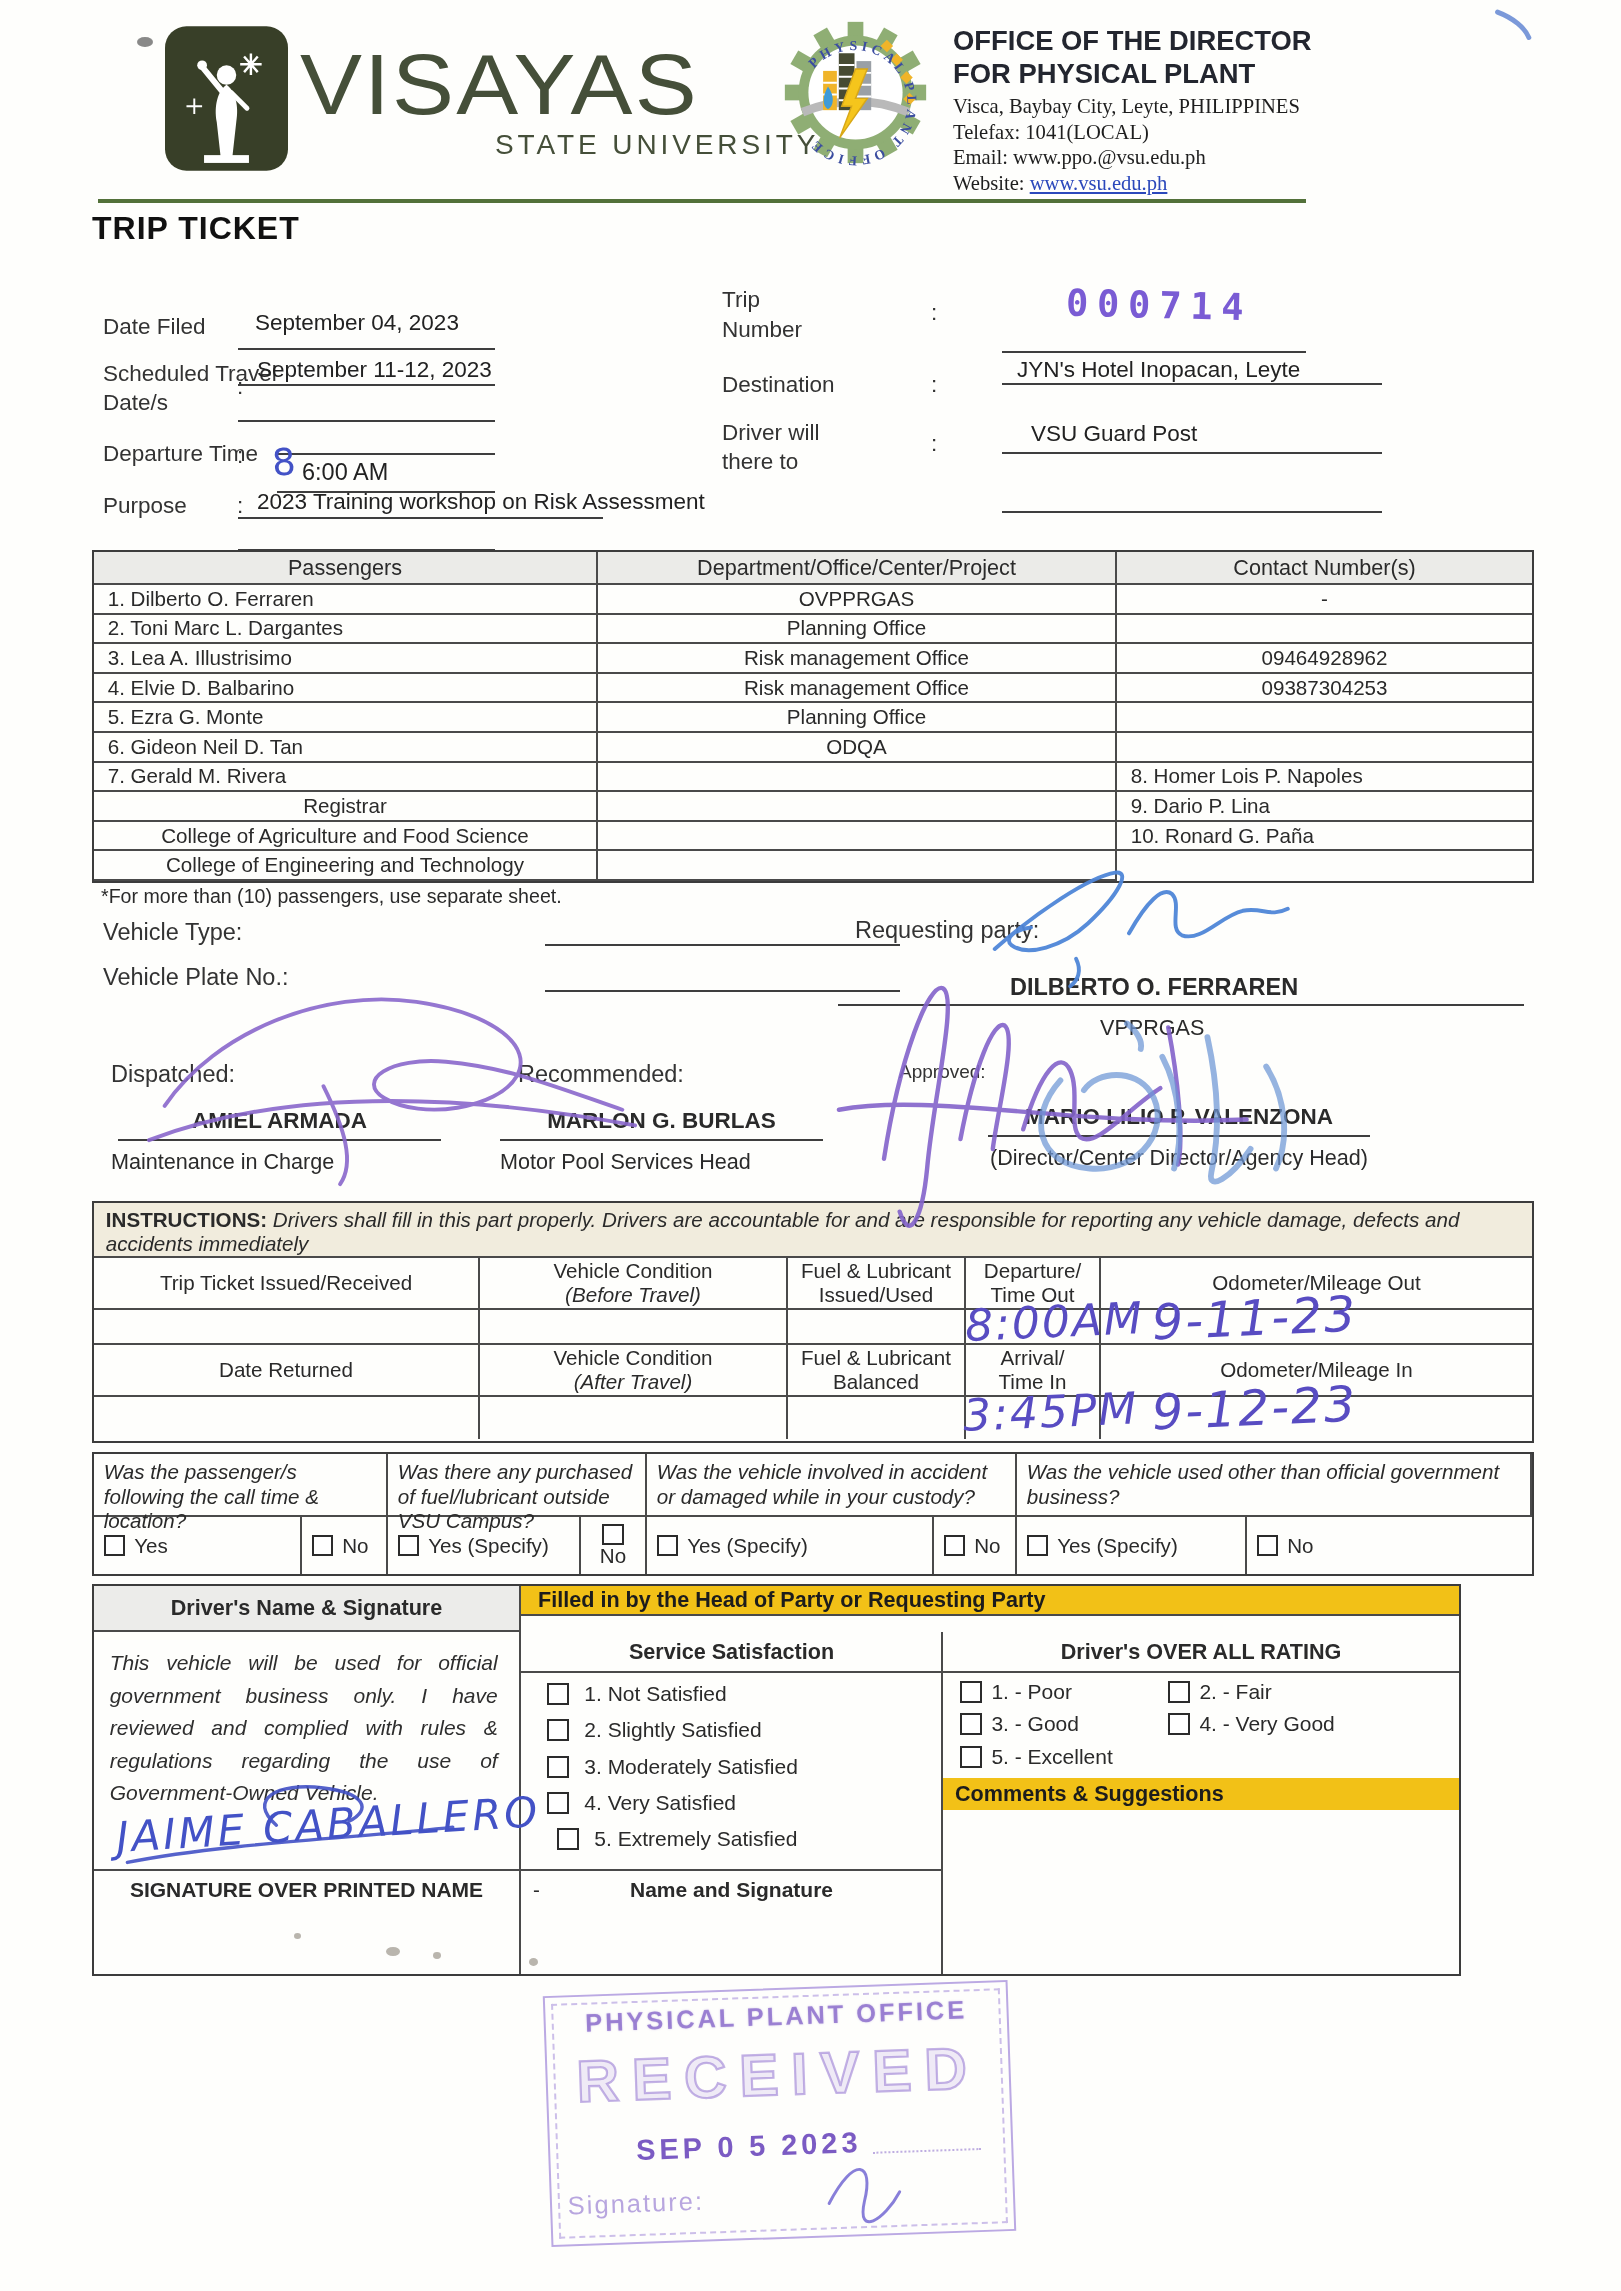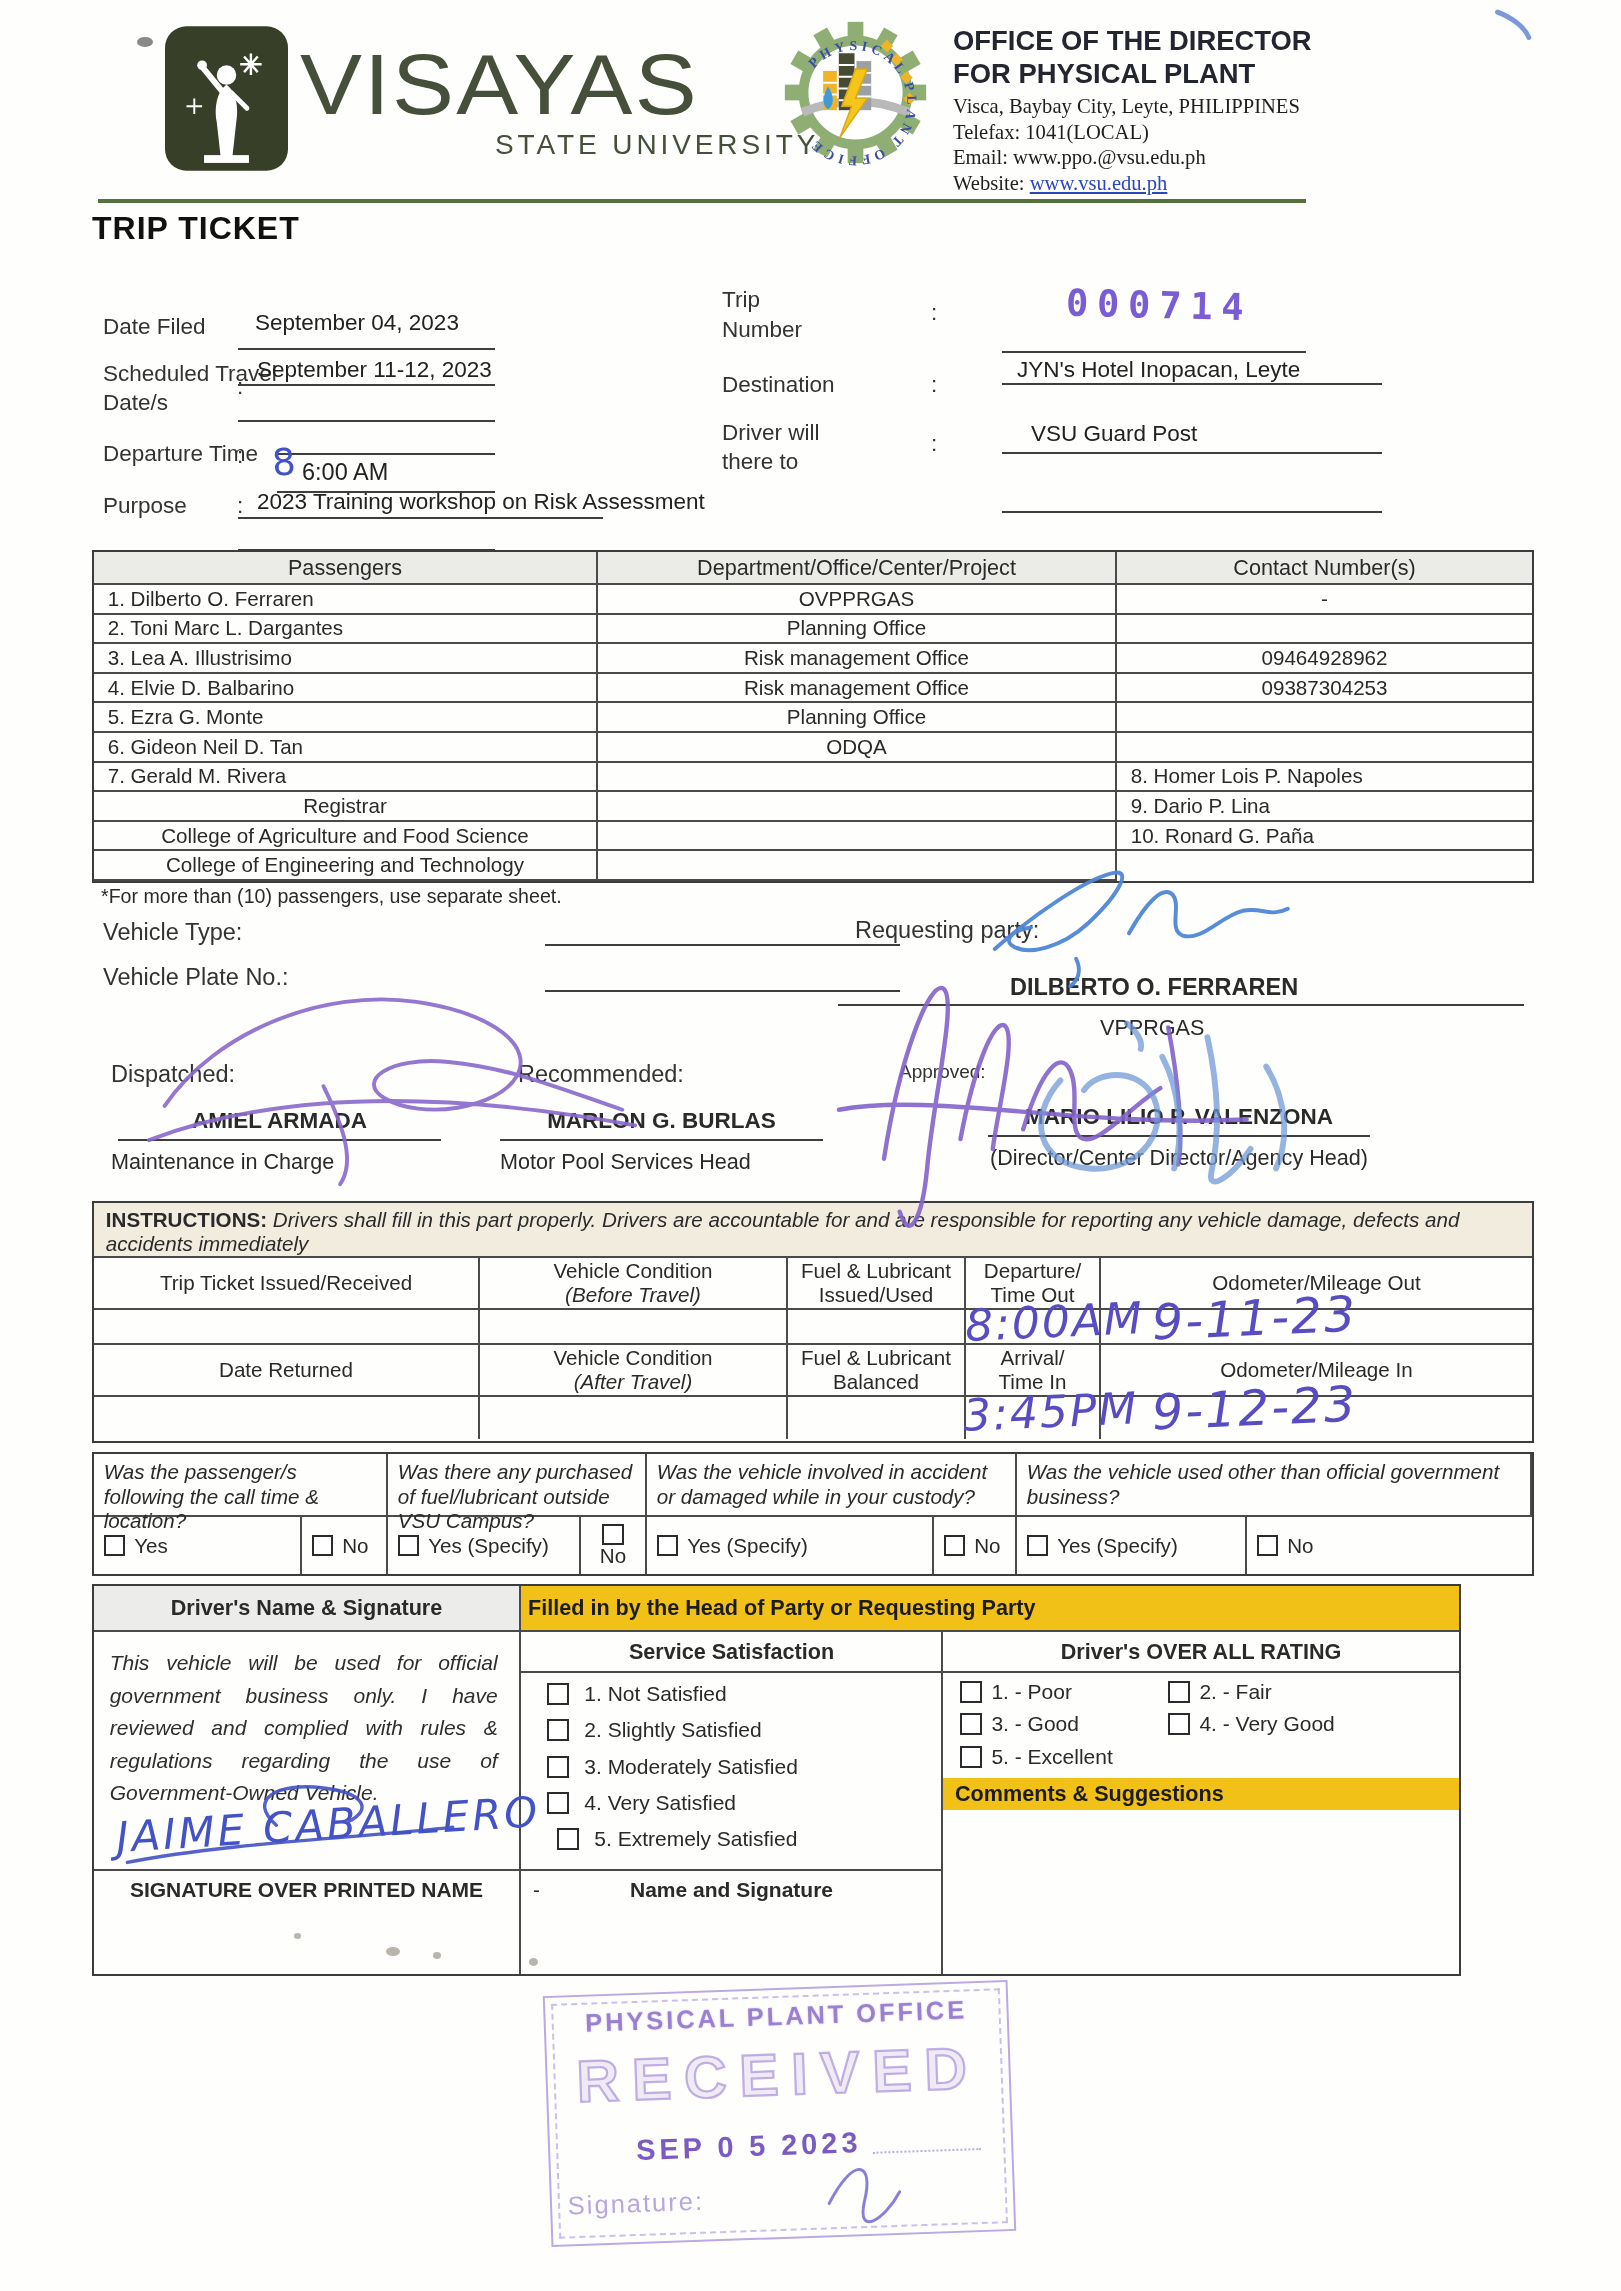--- a/index.html
+++ b/index.html
@@ -32,22 +32,22 @@
           display:grid;grid-template-columns:208px 86px 193px 66px 287px 83px 230px 1fr;grid-template-rows:63px 1fr;font-size:20.6px;}
   .qtable .q{grid-column:span 2;border-right:2px solid #4a4a4a;border-bottom:2px solid #4a4a4a;
              font-style:italic;padding:5.9px 9.8px;box-sizing:border-box;line-height:1.2;}
   .qtable .a{border-right:2px solid #4a4a4a;display:flex;align-items:center;gap:8.8px;padding-left:9.8px;box-sizing:border-box;}
   .qtable .q:last-of-type,.qtable .a:last-child{border-right:none;}
   .qtable .a.stack{flex-direction:column;justify-content:center;gap:0;padding-left:0;line-height:1.05;}
   
   .btable{position:absolute;left:92px;top:1584px;width:1369px;height:392px;border:2px solid #3c3c3c;box-sizing:border-box;}
   .bhdr-left{position:absolute;left:0;top:0;width:427px;height:46px;background:#ececea;border-right:2px solid #4a4a4a;border-bottom:2px solid #4a4a4a;
              display:flex;align-items:center;justify-content:center;font-weight:bold;font-size:21.6px;box-sizing:border-box;}
-  .bhdr-right{position:absolute;left:427px;top:0;right:0;height:46px;background:#f2c117;border-bottom:2px solid #4a4a4a;
-             display:flex;align-items:center;padding-left:7px;font-weight:bold;font-size:21.6px;box-sizing:border-box;color:#1c1c1c;}
+  .bhdr-right{position:absolute;left:427px;top:0;right:0;height:30px;background:#f2c117;border-bottom:2px solid #4a4a4a;
+             display:flex;align-items:center;padding-left:17px;font-weight:bold;font-size:21.6px;box-sizing:border-box;color:#1c1c1c;}
   .vline{position:absolute;width:0;border-left:2px solid #4a4a4a;}
   .colhdr{position:absolute;height:41px;display:flex;align-items:center;justify-content:center;font-weight:bold;font-size:21.6px;border-bottom:2px solid #4a4a4a;box-sizing:border-box;}
   .pledge{position:absolute;left:15.7px;top:61px;width:388px;font-size:21px;font-style:italic;text-align:justify;line-height:1.55;color:#2e2e2e;}
   .sitem{position:absolute;display:flex;align-items:center;gap:15.7px;font-size:21px;}
   .ritem{position:absolute;display:flex;align-items:center;gap:9.8px;font-size:21px;}
   .comments{position:absolute;left:849px;top:160px;right:0;height:32px;background:#f2c117;display:flex;align-items:center;
             padding-left:12px;font-weight:bold;font-size:21.6px;box-sizing:border-box;color:#1c1c1c;}
   .sigline{position:absolute;left:0;top:283px;width:849px;border-top:2px solid #4a4a4a;}
   .siglabel{position:absolute;top:292px;font-weight:bold;font-size:21px;text-align:center;}
   

